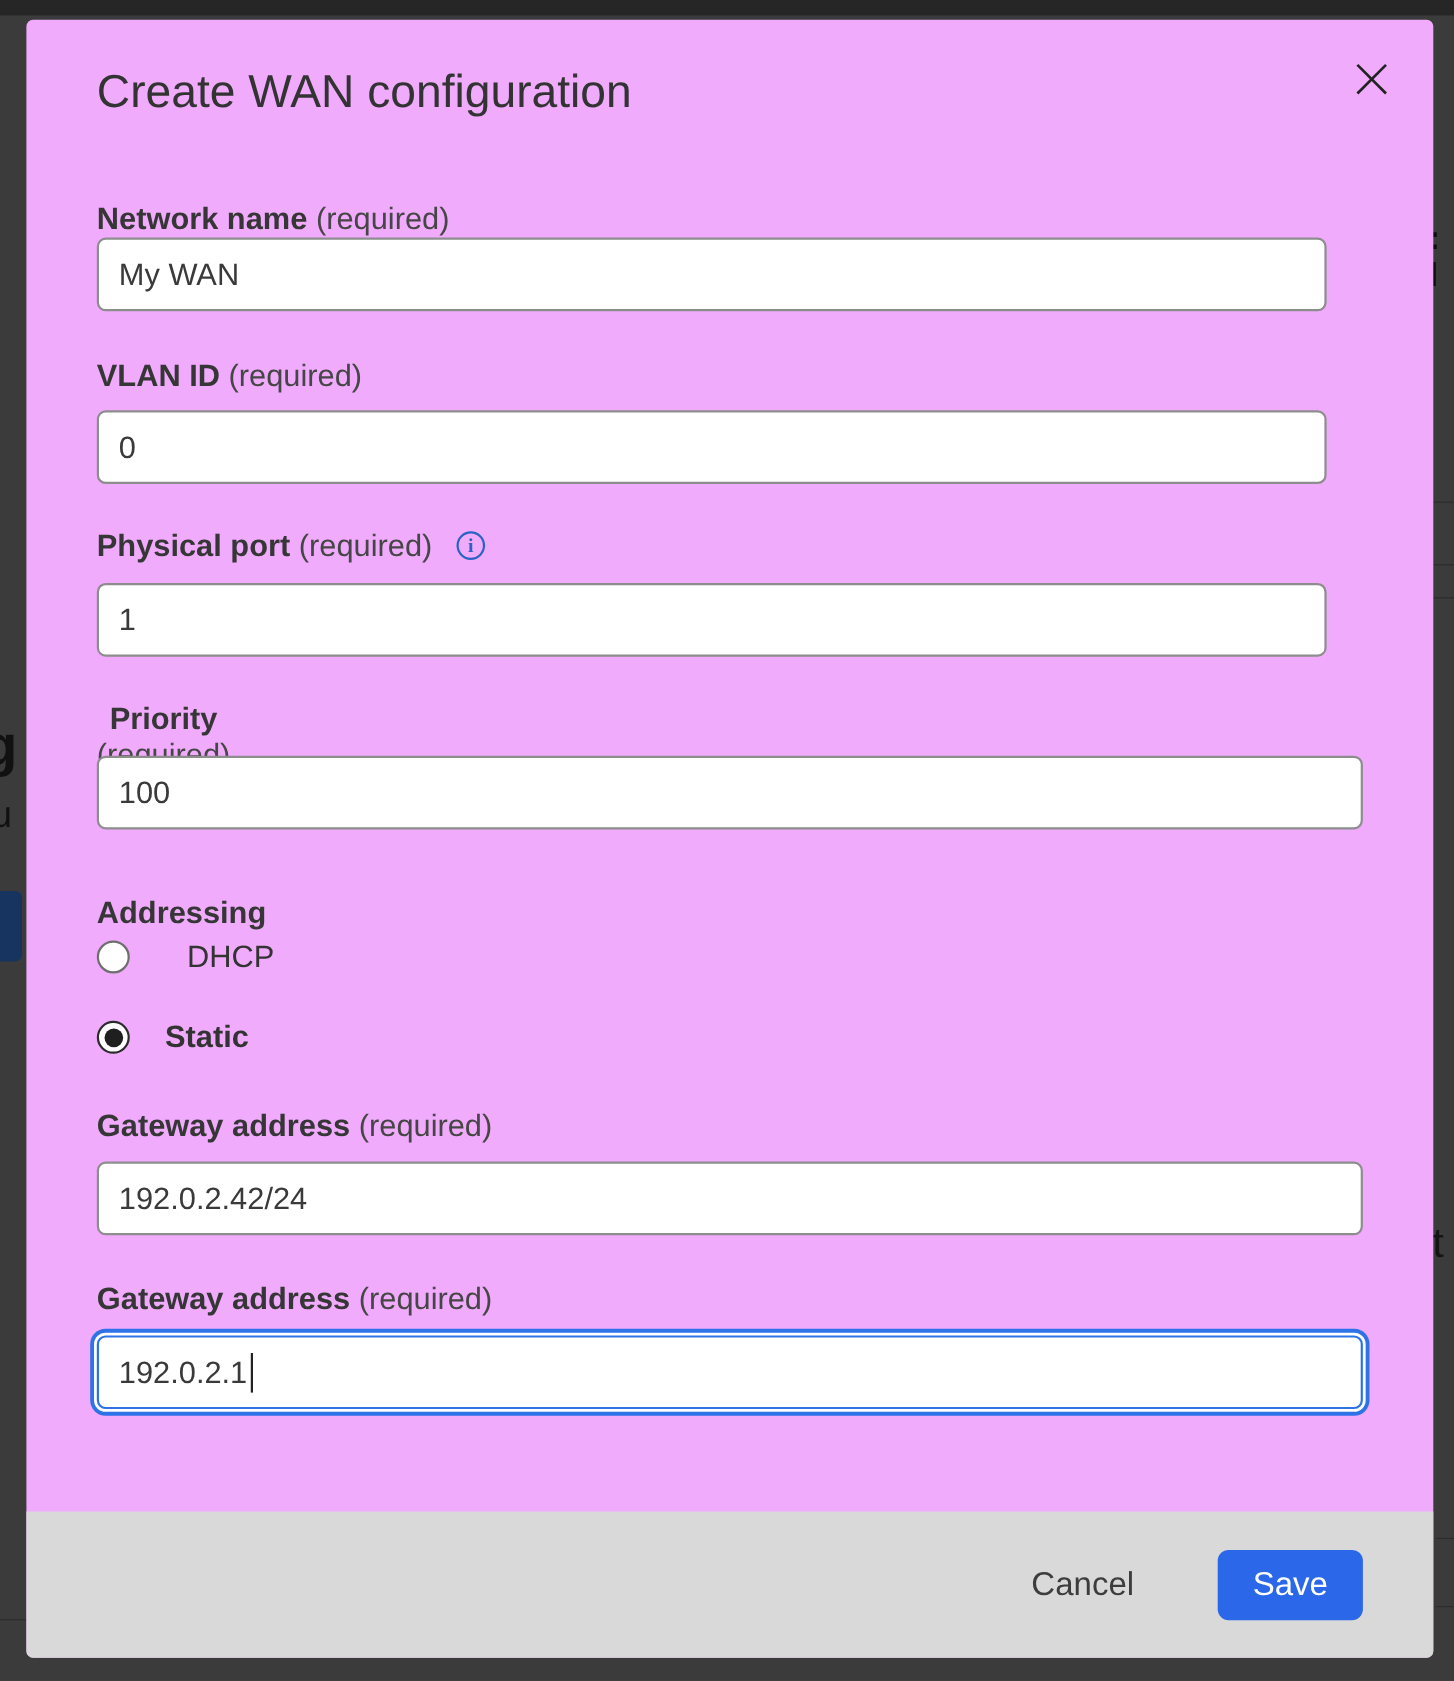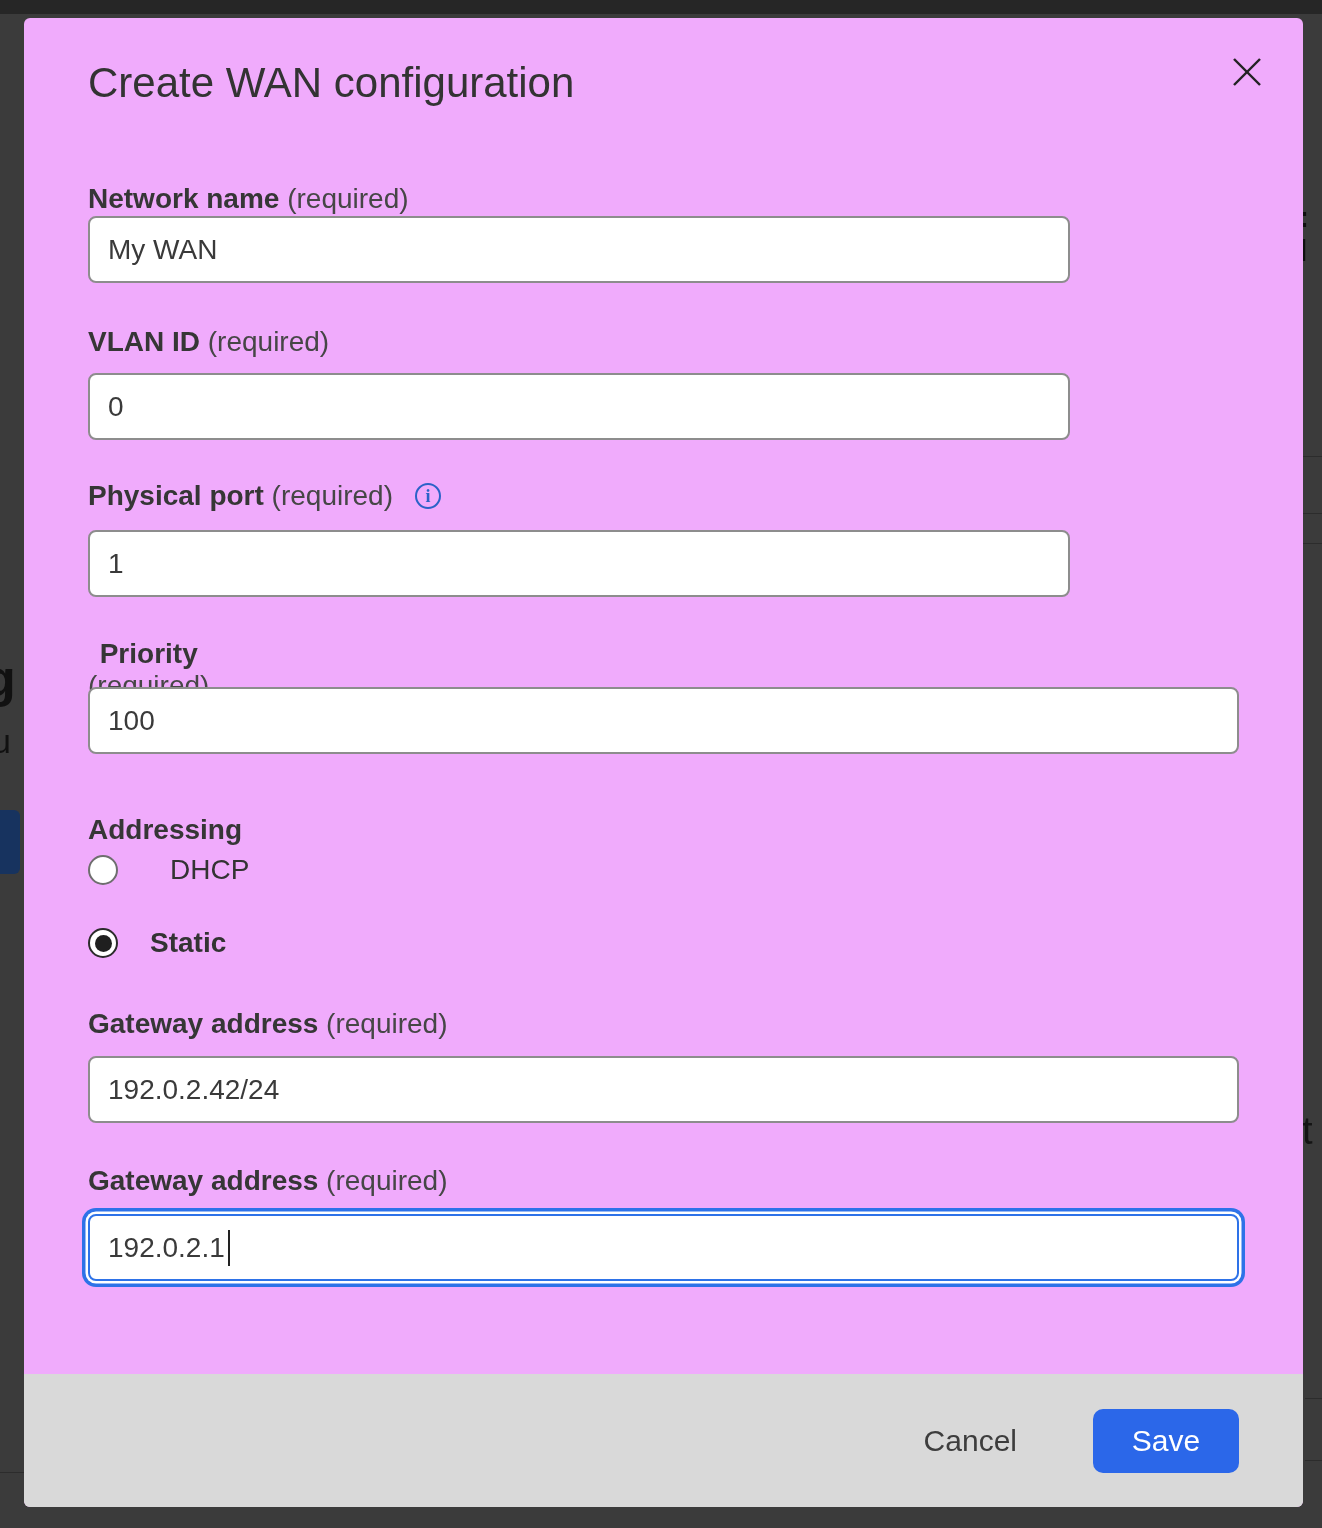--- a/index.html
+++ b/index.html
@@ -68,21 +68,21 @@
     cursor: pointer; flex: none;
   }
 
   .text-input {
     position: absolute; left: 64px; height: 67px;
     border: 2px solid #8d8d8d; border-radius: 8px;
     background: #fff;
     display: flex; align-items: center; padding-left: 18px;
     font-size: 28px; color: #3a3a3a;
   }
-  .text-input.w-a { width: 982px; align-items: center; }
+  .text-input.w-a { width: 1118px; align-items: center; }
   .text-input.w-b { width: 1151px; }
   .text-input.focused {
     border: 2.5px solid #2e72e8;
     box-shadow: 0 0 0 2.5px #ffffff, 0 0 0 6px #2e72e8;
   }
   .caret {
     display: inline-block; width: 2px; height: 36px;
     background: #222; margin-left: 3px; vertical-align: middle;
   }
 
@@ -111,21 +111,21 @@
     display: flex; align-items: center; justify-content: flex-end;
     padding-right: 64px;
   }
   .cancel-btn {
     background: none; border: none; cursor: pointer;
     font-size: 30px; color: #3d3d3d;
     font-family: "Liberation Sans", sans-serif;
     margin-right: 72px; padding: 8px 4px;
   }
   .save-btn {
-    width: 146px; height: 64px;
+    width: 132px; height: 64px;
     background: #2b67e9; color: #ffffff;
     border: none; border-radius: 10px; cursor: pointer;
     font-size: 30px; font-family: "Liberation Sans", sans-serif;
     display: flex; align-items: center; justify-content: center;
   }
 
   
   .lbl-0 { top: 139px; margin-top: 26px; } .inp-0 { top: 198px; }
   .lbl-1 { top: 308px; } .inp-1 { top: 355px; }
   .lbl-2 { top: 462px; } .inp-2 { top: 512px; }

